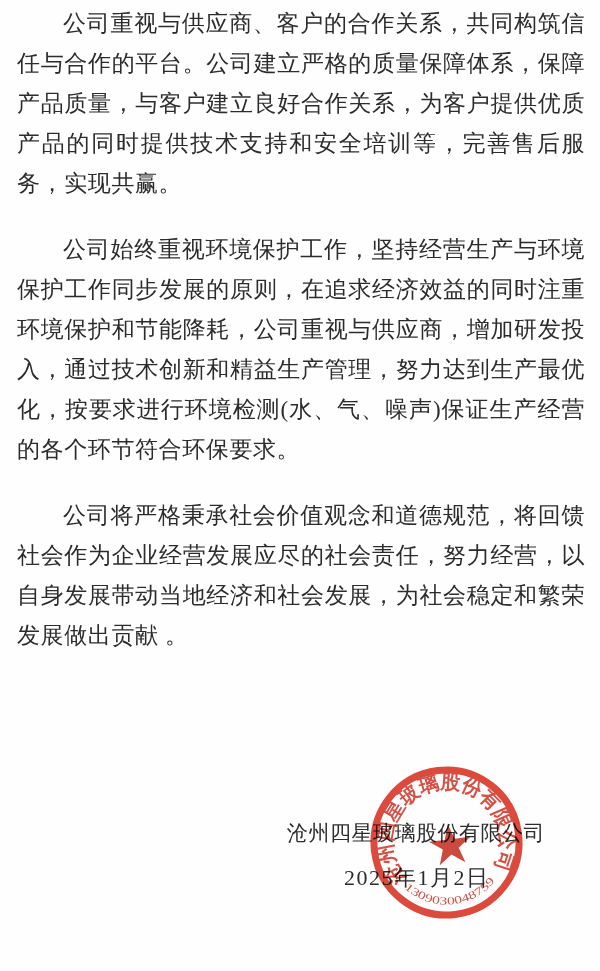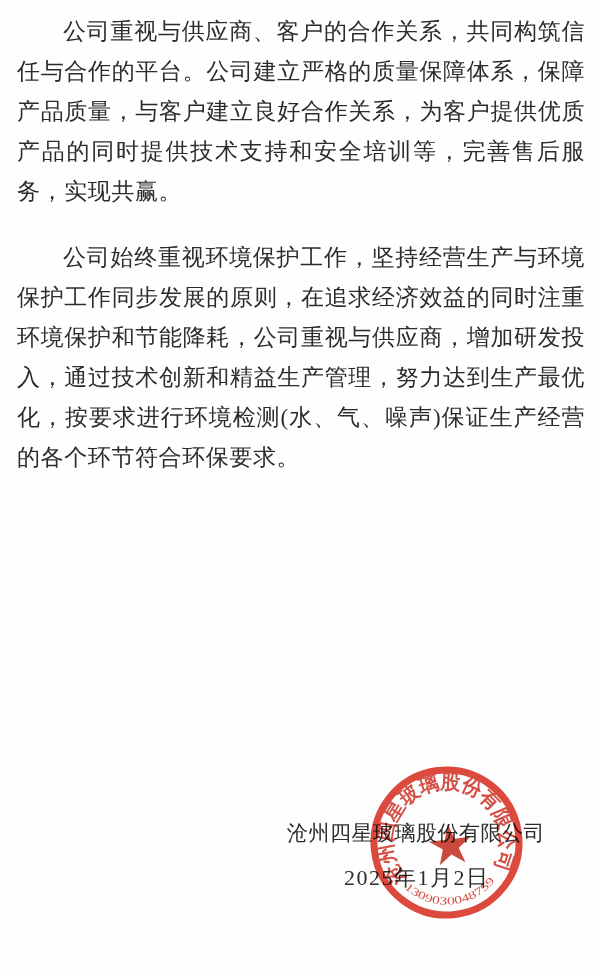--- a/index.html
+++ b/index.html
@@ -6,21 +6,21 @@
   .page {
     position: relative;
     width: 600px;
     height: 971px;
     background: #fefefe;
     overflow: hidden;
     font-family: "Liberation Serif", "DejaVu Serif", serif;
   }
   .content {
     position: absolute;
-    top: 12px;
+    top: 4px;
     left: 17px;
     width: 568px;
     color: #2c2c2c;
     font-size: 23px;
     line-height: 40px;
     letter-spacing: 0.6px;
     text-align: justify;
     text-justify: inter-ideograph;
   }
   .content p {
@@ -59,20 +59,21 @@
   .seal svg { display: block; }
 </style>
 </head>
 <body>
 
 <div class="page">
 
   <div class="content">
     <p>公司重视与供应商、客户的合作关系，共同构筑信任与合作的平台。公司建立严格的质量保障体系，保障产品质量，与客户建立良好合作关系，为客户提供优质产品的同时提供技术支持和安全培训等，完善售后服务，实现共赢。</p>
     <p>公司始终重视环境保护工作，坚持经营生产与环境保护工作同步发展的原则，在追求经济效益的同时注重环境保护和节能降耗，公司重视与供应商，增加研发投入，通过技术创新和精益生产管理，努力达到生产最优化，按要求进行环境检测(水、气、噪声)保证生产经营的各个环节符合环保要求。</p>
+    <p>公司将严格秉承社会价值观念和道德规范，将回馈社会作为企业经营发展应尽的社会责任，努力经营，以自身发展带动当地经济和社会发展，为社会稳定和繁荣发展做出贡献 。</p>
   </div>
 
   <div class="sig-company">沧州四星玻璃股份有限公司</div>
 
   <div class="sig-date">2025年1月2日</div>
 
   <div class="seal">
     <svg width="153" height="153" viewBox="-76.5 -76.5 153 153" xmlns="http://www.w3.org/2000/svg">
       <g transform="rotate(-7)">
         <defs>

